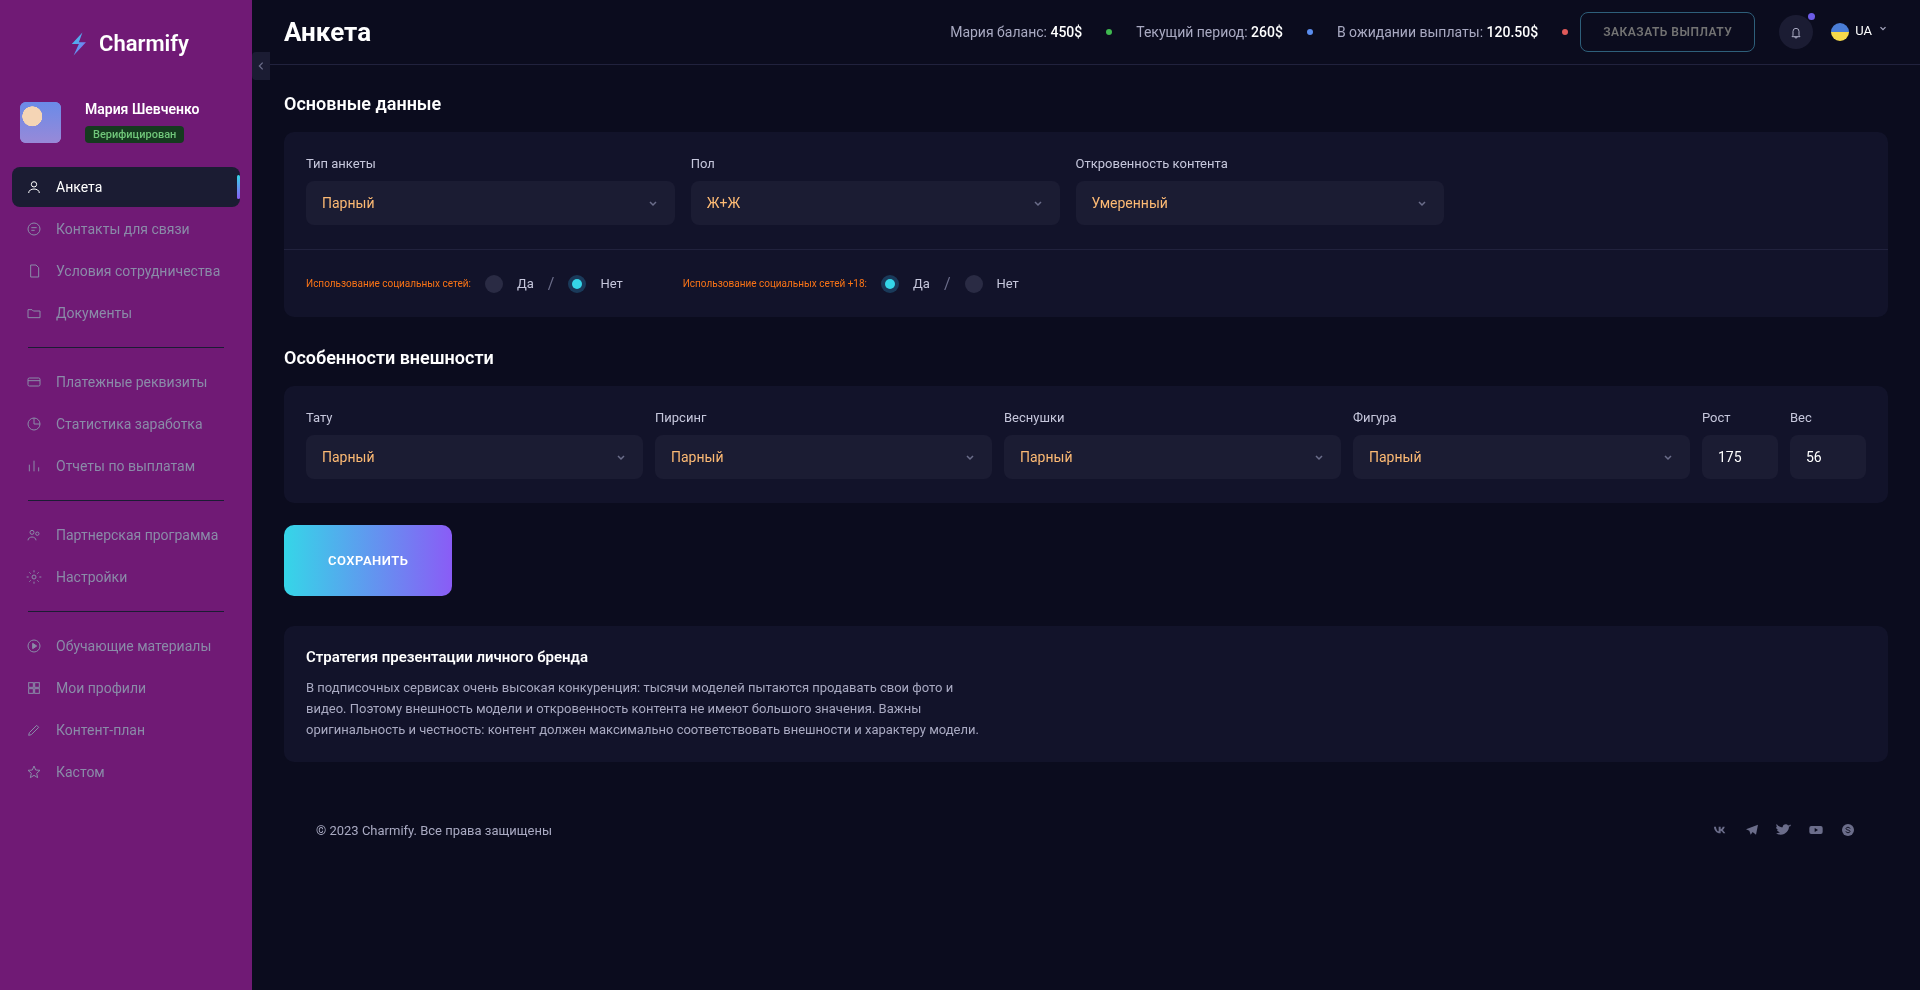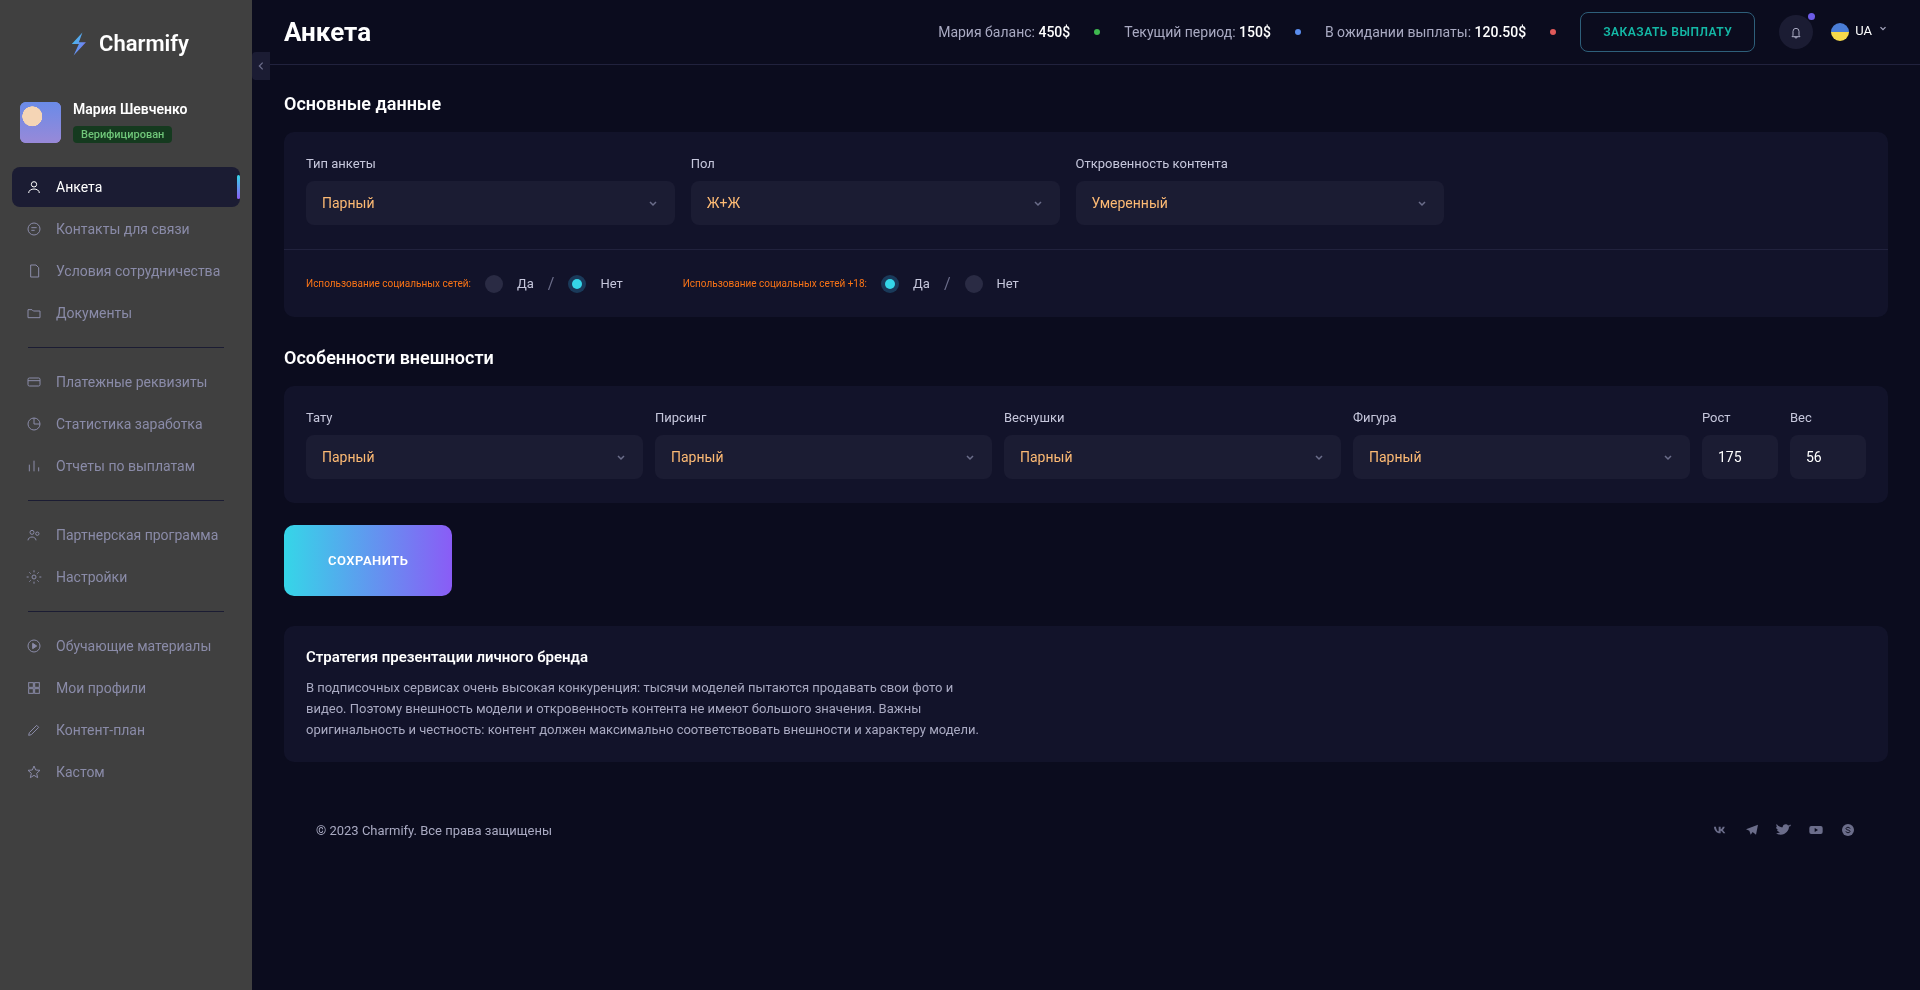--- a/index.html
+++ b/index.html
@@ -1,27 +1,27 @@
 <!DOCTYPE html>
 <html><head>
 <meta charset="utf-8">
 <style>
 * { box-sizing: border-box; margin: 0; padding: 0; font-family: -apple-system, BlinkMacSystemFont, "Segoe UI", Roboto, sans-serif; }
 body { background: #0b0c1e; color: #fff; width: 1920px; height: 990px; overflow: hidden; }
 
 .app { display: flex; height: 100%; }
-.sidebar { width: 252px; background: #404040; display: flex; flex-direction: column; position: relative; }
+.sidebar { width: 252px; background: #701a75; display: flex; flex-direction: column; position: relative; }
 .logo-wrap { height: 87px; display: flex; align-items: center; justify-content: center; }
 .logo { display: flex; align-items: center; gap: 6px; font-weight: 600; font-size: 22px; color: #fff; }
 .logo-icon { width: 30px; height: 30px; }
 
 .collapse-btn { position: absolute; right: -18px; top: 52px; width: 18px; height: 28px; background: #1b1c33; border-radius: 4px 0 0 4px; display: flex; align-items: center; justify-content: center; cursor: pointer; }
 .collapse-btn svg { width: 8px; height: 10px; stroke: #6b6d8a; }
 
-.user-block { padding: 14px 20px; display: flex; align-items: center; gap: 12px; }
+.user-block { padding: 14px 20px; display: flex; align-items: center; gap: 24px; }
 .avatar { width: 41px; height: 41px; border-radius: 6px; background: linear-gradient(135deg, #6a8be8 0%, #b889d8 100%); position: relative; overflow: hidden; }
 .avatar::after { content: ""; position: absolute; inset: 0; background: radial-gradient(circle at 30% 35%, #f5d5b5 0%, #f5d5b5 25%, transparent 26%), linear-gradient(180deg, #6a8be8 0%, #9889d8 100%); }
 .user-name { font-size: 14px; font-weight: 600; color: #fff; margin-bottom: 6px; }
 .badge { display: inline-block; background: #153a1f; color: #6fc679; font-size: 11px; padding: 2px 8px; border-radius: 4px; font-weight: 500; }
 
 .nav { padding: 10px 12px 0; }
 .nav-item { display: flex; align-items: center; gap: 14px; padding: 12px 14px; border-radius: 8px; color: #8a8ba8; font-size: 14px; cursor: pointer; margin-bottom: 2px; position: relative; }
 .nav-item.active { background: #1b1c33; color: #fff; }
 .nav-item.active::after { content: ""; position: absolute; right: 0; top: 8px; bottom: 8px; width: 3px; background: linear-gradient(180deg, #35d6e8, #8a5cf6); border-radius: 2px; }
 .nav-item svg { width: 16px; height: 16px; stroke: currentColor; fill: none; stroke-width: 1.5; }
@@ -30,21 +30,21 @@
 .main { flex: 1; display: flex; flex-direction: column; min-width: 0; }
 .topbar { height: 65px; display: flex; align-items: center; padding: 0 32px; border-bottom: 1px solid #21223d; }
 .page-title { font-size: 26px; font-weight: 700; }
 .spacer { flex: 1; }
 .balances { display: flex; align-items: center; gap: 24px; font-size: 14px; color: #a9aac2; }
 .bal-val { color: #fff; font-weight: 500; }
 .dot { width: 6px; height: 6px; border-radius: 50%; }
 .dot.green { background: #3fb950; }
 .dot.blue { background: #5a8dee; }
 .dot.red { background: #e05a5a; }
-.request-btn { margin-left: 24px; border: 1px solid #2e5f7a; background: transparent; color: #14b8a6; font-size: 12px; font-weight: 600; letter-spacing: 0.5px; padding: 12px 22px; border-radius: 8px; cursor: pointer; }
+.request-btn { margin-left: 12px; border: 1px solid #2e5f7a; background: transparent; color: #737373; font-size: 12px; font-weight: 600; letter-spacing: 0.5px; padding: 12px 22px; border-radius: 8px; cursor: pointer; }
 .bell { margin-left: 24px; width: 34px; height: 34px; border-radius: 50%; background: #1b1c33; display: flex; align-items: center; justify-content: center; position: relative; cursor: pointer; }
 .bell-dot { position: absolute; top: -2px; right: -2px; width: 7px; height: 7px; background: #6d5ce8; border-radius: 50%; }
 .lang { margin-left: 18px; display: flex; align-items: flex-start; gap: 6px; font-size: 13px; cursor: pointer; color: #fff; }
 .flag { width: 18px; height: 18px; border-radius: 50%; background: linear-gradient(180deg, #4a7dd6 0 50%, #f6d94a 50% 100%); }
 .chev { width: 10px; height: 10px; }
 
 .content { flex: 1; overflow: auto; padding: 28px 32px 0; }
 .section-title { font-size: 18px; font-weight: 600; margin-bottom: 18px; }
 .card { background: #12132a; border-radius: 10px; padding: 24px 22px; }
 .row { display: flex; gap: 16px; }
@@ -215,21 +215,21 @@
     </nav>
   </aside>
 
   <main class="main">
     <div class="topbar">
       <h1 class="page-title">Анкета</h1>
       <div class="spacer"></div>
       <div class="balances">
         <span><span>Мария баланс:</span> <span class="bal-val">450$</span></span>
         <span class="dot green"></span>
-        <span><span>Текущий период:</span> <span class="bal-val">150$</span></span>
+        <span><span>Текущий период:</span> <span class="bal-val">260$</span></span>
         <span class="dot blue"></span>
         <span><span>В ожидании выплаты:</span> <span class="bal-val">120.50$</span></span>
         <span class="dot red"></span>
       </div>
       <button class="request-btn">ЗАКАЗАТЬ ВЫПЛАТУ</button>
       <div class="bell">
         <svg width="16" height="16" viewBox="0 0 24 24" fill="none" stroke="#a9aac2" stroke-width="1.5">
             <path d="M6 19h12l-1.5-2V11a4.5 4.5 0 00-9 0v6L6 19zM10 19a2 2 0 004 0"></path>
           </svg>
         <span class="bell-dot"></span>

